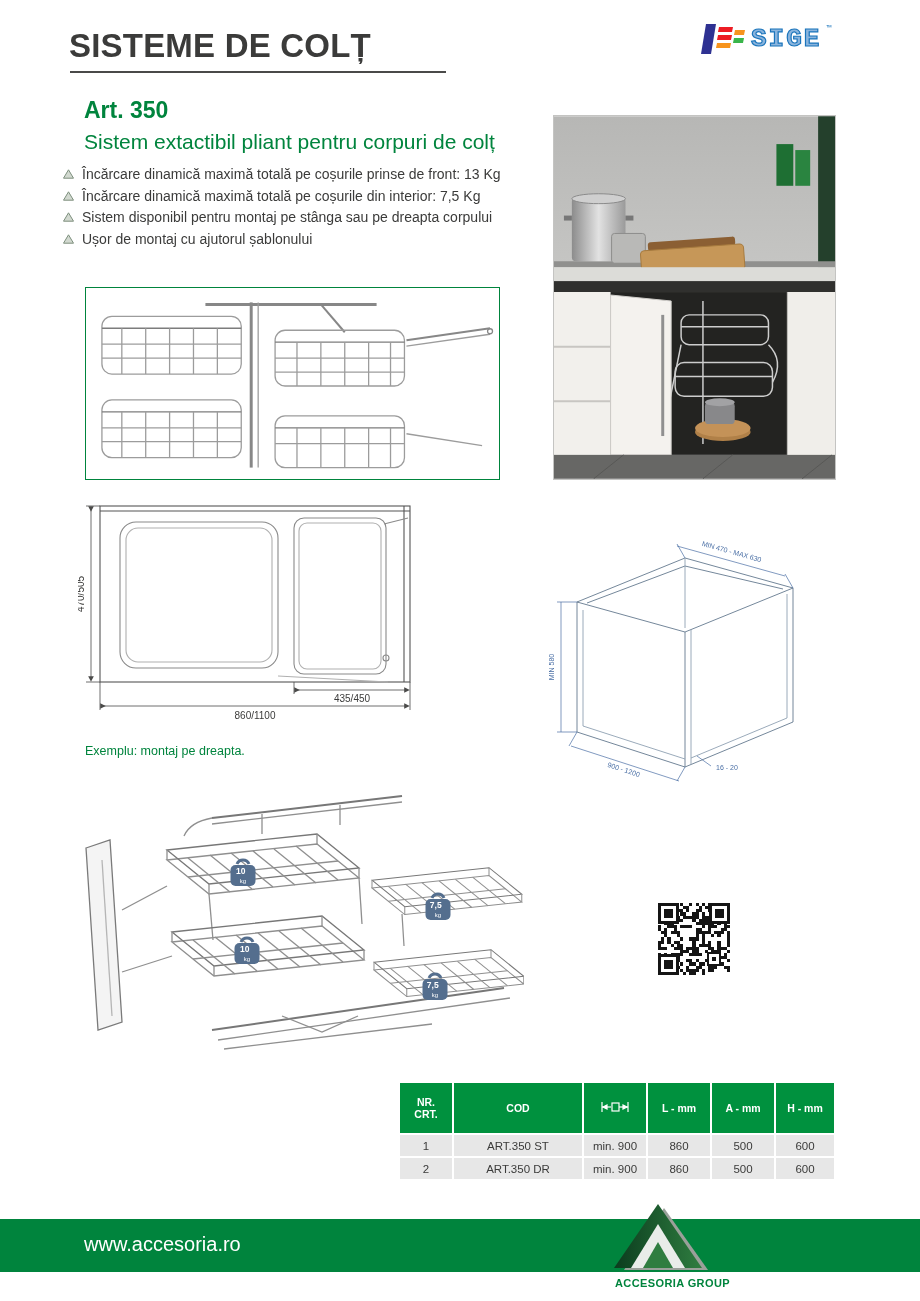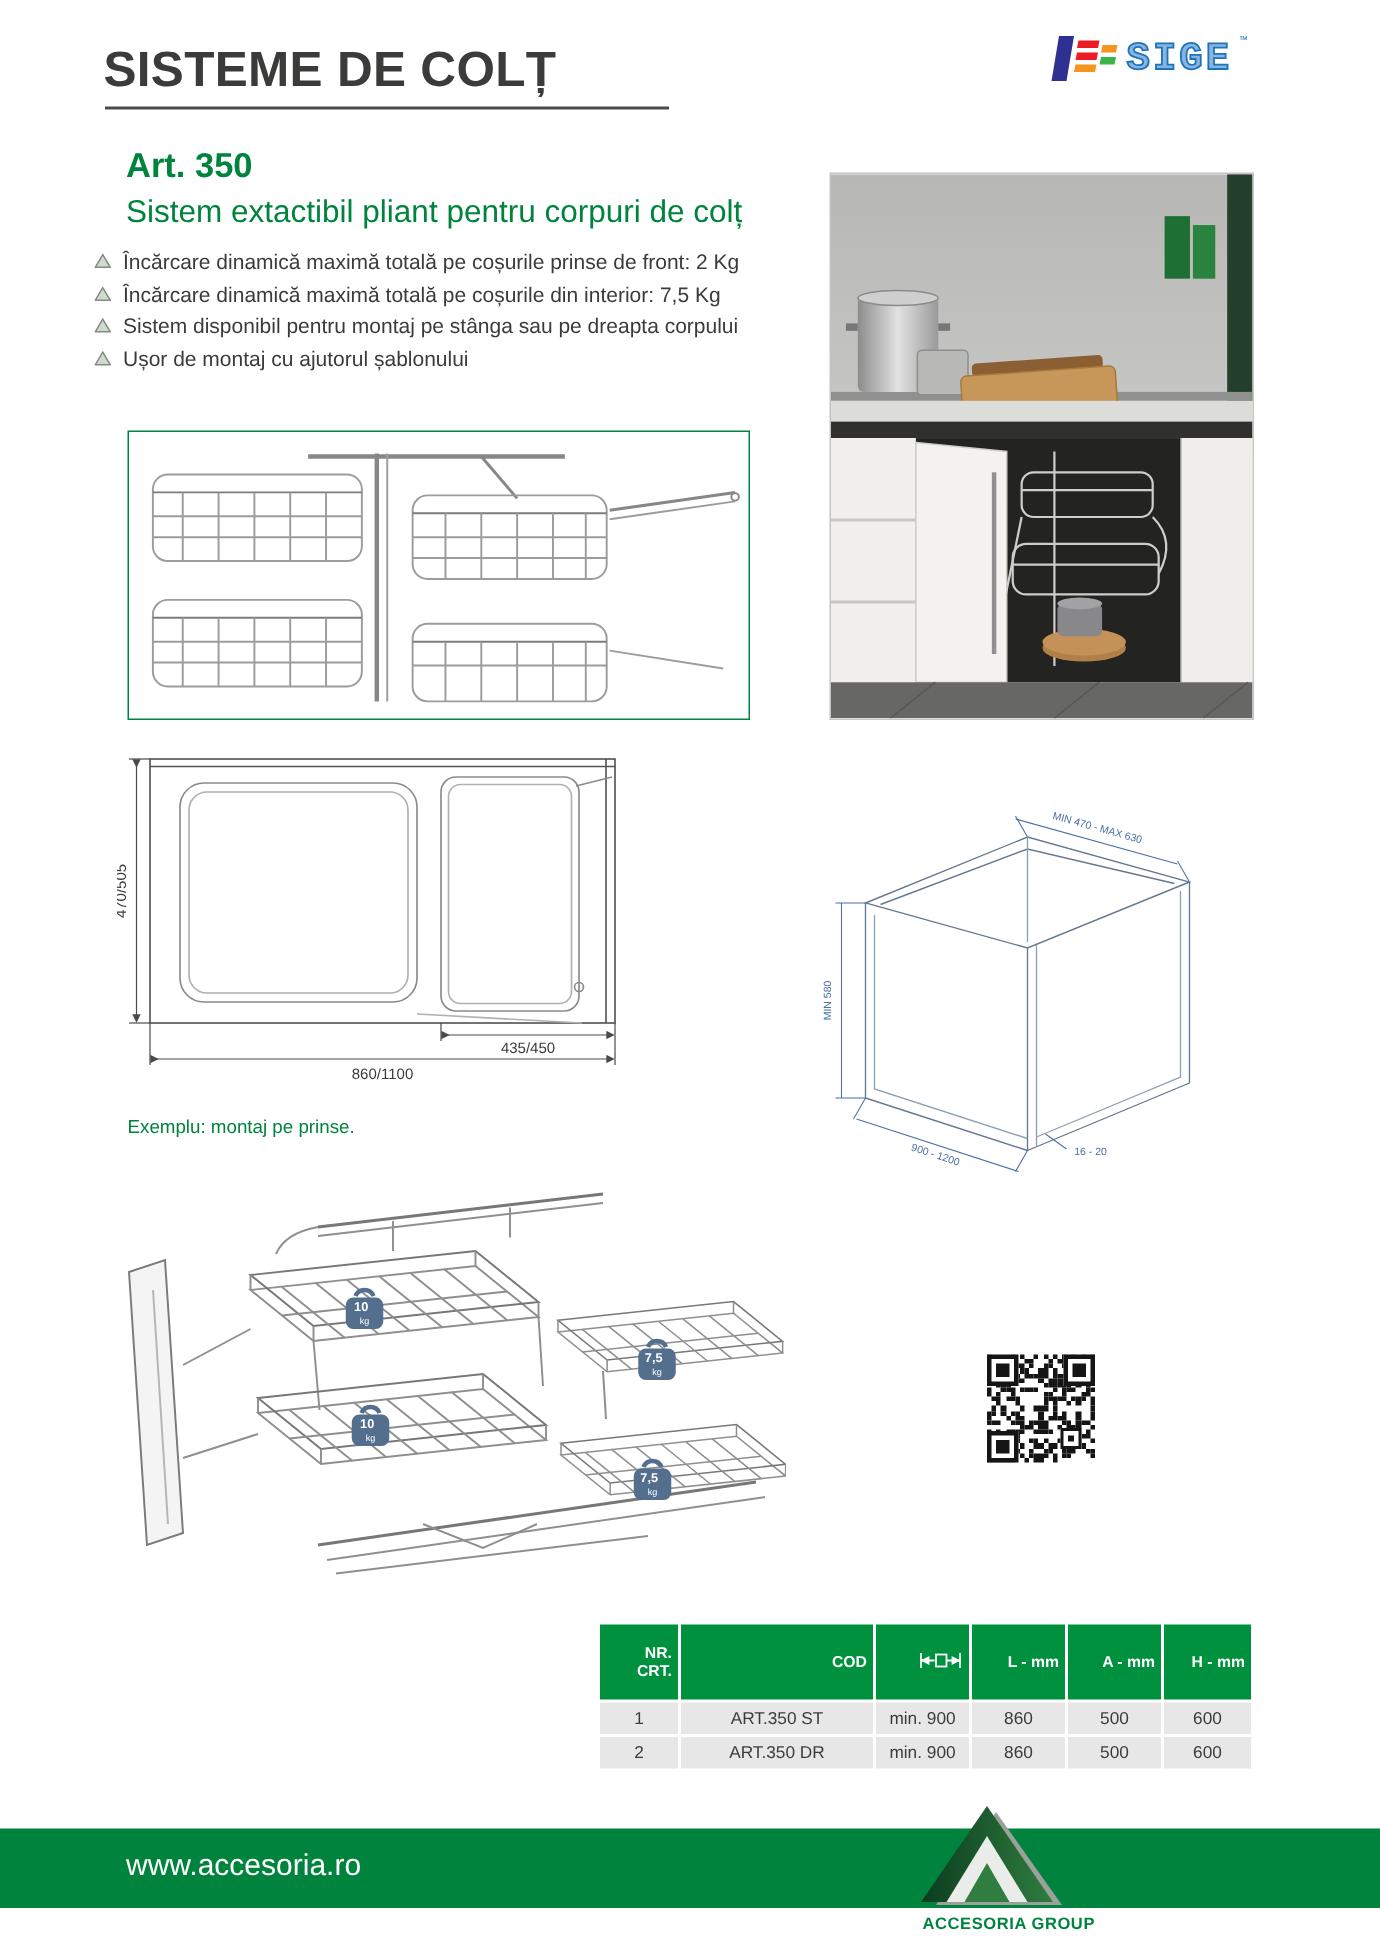--- a/index.html
+++ b/index.html
@@ -39,21 +39,21 @@
   .qr-finder{position:absolute;width:21px;height:21px;border:3px solid #151515;background:#fff;}
   .qr-finder::after{content:"";position:absolute;inset:3px;background:#151515;}
   .qr-finder.tl{left:3px;top:3px;}
   .qr-finder.tr{right:3px;top:3px;}
   .qr-finder.bl{left:3px;bottom:3px;}
   .qr-align{position:absolute;right:12px;bottom:12px;width:14px;height:14px;border:2.5px solid #151515;background:#fff;}
   .qr-align::after{content:"";position:absolute;inset:3px;background:#151515;}
 
   
   .spec-table{position:absolute;left:398px;top:1081px;border-collapse:separate;border-spacing:2px;}
-  .spec-table th{background:#00913E;color:#fff;font-weight:bold;font-size:10.5px;height:36px;padding:13px 4px;text-align:right;vertical-align:middle;}
+  .spec-table th{background:#00913E;color:#fff;font-weight:bold;font-size:10.5px;height:36px;padding:13px 4px;text-align:center;vertical-align:middle;}
   .spec-table td{background:#E7E7E7;color:#3b3b3a;font-size:11.5px;height:21px;text-align:center;vertical-align:middle;}
   .col-nr{width:52px;} .col-cod{width:128px;} .col-ico{width:62px;}
   .col-l{width:62px;} .col-a{width:62px;} .col-h{width:58px;}
   .dim-icon{display:inline-block;width:30px;height:12px;}
 
   
   .footer-bar{position:absolute;left:0;top:1219px;width:920px;height:53px;background:#00843D;}
   .website{position:absolute;left:84px;top:1233px;font-size:20px;color:#fff;text-decoration:none;}
   .accesoria-logo{position:absolute;left:612px;top:1198px;width:96px;height:74px;}
   .accesoria-text{position:absolute;left:590px;top:1277px;width:140px;text-align:right;font-size:11px;font-weight:bold;letter-spacing:0.4px;color:#00843D;}
@@ -80,21 +80,21 @@
   </div>
 
   <h2 class="art-number">Art. 350</h2>
   <h3 class="art-subtitle">Sistem extactibil pliant pentru corpuri de colț</h3>
 
   <ul class="features">
     <li>
       <svg class="tri" width="11" height="10" viewBox="0 0 11 10" style="width:11px;height:10px;">
           <polygon points="5.5,0.8 10.5,9.2 0.5,9.2" fill="#d2d9d0" stroke="#7d8f7d" stroke-width="1"></polygon>
         </svg>
-      <span>Încărcare dinamică maximă totală pe coșurile prinse de front: 2 Kg</span>
+      <span>Încărcare dinamică maximă totală pe coșurile prinse de front: 13 Kg</span>
     </li>
     <li>
       <svg class="tri" width="11" height="10" viewBox="0 0 11 10" style="width:11px;height:10px;">
           <polygon points="5.5,0.8 10.5,9.2 0.5,9.2" fill="#d2d9d0" stroke="#7d8f7d" stroke-width="1"></polygon>
         </svg>
       <span>Încărcare dinamică maximă totală pe coșurile din interior: 7,5 Kg</span>
     </li>
     <li>
       <svg class="tri" width="11" height="10" viewBox="0 0 11 10" style="width:11px;height:10px;">
           <polygon points="5.5,0.8 10.5,9.2 0.5,9.2" fill="#d2d9d0" stroke="#7d8f7d" stroke-width="1"></polygon>
@@ -251,21 +251,21 @@
         <line x1="22" y1="184" x2="22" y2="212"></line>
         <line x1="332" y1="196" x2="332" y2="212"></line>
         <line x1="25" y1="208" x2="329" y2="208" marker-start="url(#arr)" marker-end="url(#arr)"></line>
       </g>
       <text x="6" y="96" transform="rotate(-90 6 96)" text-anchor="middle" font-size="10" fill="#3b3b3a">470/505</text>
       <text x="274" y="204" text-anchor="middle" font-size="10" fill="#3b3b3a">435/450</text>
       <text x="177" y="221" text-anchor="middle" font-size="10" fill="#3b3b3a">860/1100</text>
     </svg>
   </figure>
 
-  <p class="example-caption">Exemplu: montaj pe prinse.</p>
+  <p class="example-caption">Exemplu: montaj pe dreapta.</p>
 
   <figure class="iso">
     <svg viewBox="0 0 280 260">
       <g fill="none" stroke="#64798f" stroke-width="0.9">
         <polygon points="42,62 150,18 258,48 150,92"></polygon>
         <polyline points="52,63 150,26 248,49"></polyline>
         <line x1="42" y1="62" x2="42" y2="192"></line>
         <line x1="150" y1="92" x2="150" y2="227"></line>
         <line x1="258" y1="48" x2="258" y2="182"></line>
         <line x1="42" y1="192" x2="150" y2="227"></line>

